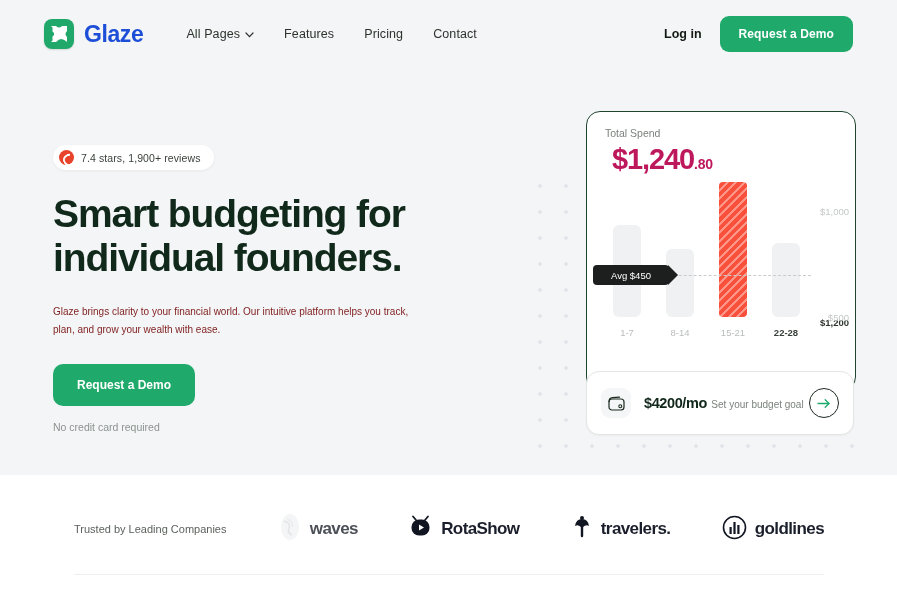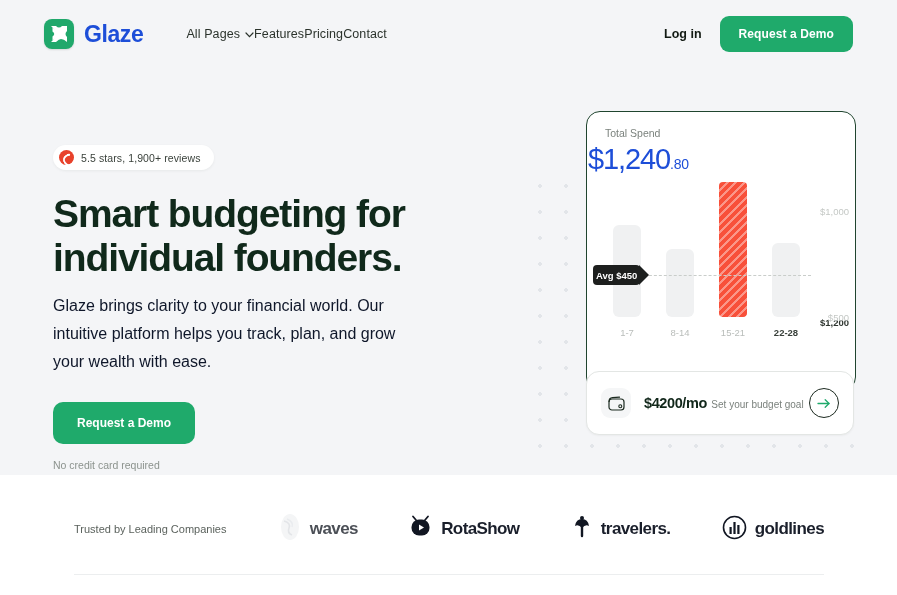--- a/index.html
+++ b/index.html
@@ -42,21 +42,21 @@
     width:30px; height:30px; border-radius:8px;
     background:#20a86b;
     position:relative; flex:0 0 auto;
     box-shadow:0 1px 2px rgba(0,0,0,.12);
   }
   .logo-mark svg{ position:absolute; left:4px; top:4px; }
   .brand-name{
     font-size:23px; font-weight:700; letter-spacing:-.4px; color:#1d4ed8;
   }
   .nav-links{
-    display:flex; align-items:center; 
+    display:flex; align-items:center; gap:30px;
     margin-left:43px;
   }
   .nav-link{
     font-size:12.5px; color:#2b332c; letter-spacing:.1px;
     display:flex; align-items:center; gap:5px;
     cursor:pointer; white-space:nowrap;
   }
   .chev{ display:inline-block; }
   .nav-right{
     margin-left:auto; display:flex; align-items:center; gap:18px;
@@ -90,22 +90,22 @@
     transform:rotate(-35deg);
   }
   .rating-txt{ font-size:10.5px; color:#39403a; letter-spacing:.1px; }
 
   h1.headline{
     margin-top:22px;
     font-size:39px; line-height:1.12; font-weight:700;
     letter-spacing:-1.1px; color:#10291b;
   }
   .sub{
-    margin-top:13px;
-    font-size:16px; line-height:1.75; color:#0f172a; max-width:360px;
+    margin-top:24px;
+    font-size:10px; line-height:1.75; color:#7f1d1d; max-width:360px;
   }
   .cta{
     margin-top:26px;
     background:#1faa6b; color:#fff; border:none;
     font-family:inherit; font-size:12px; font-weight:600;
     padding:14px 24px; border-radius:10px; cursor:pointer;
   }
   .nocard{ margin-top:15px; font-size:10.5px; color:#8c938e; }
 
   
@@ -113,22 +113,22 @@
     position:absolute; left:586px; top:111px;
     width:270px; height:280px;
     background:#fff; border:1px solid #20452f;
     border-radius:14px; z-index:3; overflow:hidden;
   }
   .card-label{
     position:absolute; left:18px; top:15px;
     font-size:10.5px; color:#7b827d;
   }
   .amount{
-    position:absolute; left:1px; top:31px;
-    font-size:29px; font-weight:400; letter-spacing:-1.1px; color:#1d4ed8;
+    position:absolute; left:25px; top:31px;
+    font-size:29px; font-weight:700; letter-spacing:-1.1px; color:#be185d;
   }
   .amount .cents{ font-size:14px; letter-spacing:-.3px; }
 
   .plot{ position:absolute; left:0; top:85px; width:270px; height:155px; }
   .bar{
     position:absolute; bottom:35px; width:28px;
     background:#f0f1f2; border-radius:6px;
   }
   .bar.hl{
     background:#f8503a;
@@ -144,23 +144,23 @@
 
   .ylab{ position:absolute; right:8px; font-size:9.5px; color:#c4c8c5; }
   .ylab.dark{ color:#2e352f; font-weight:600; }
 
   .dashline{
     position:absolute; left:42px; right:46px; top:78px;
     border-top:1px dashed #c9cdca;
   }
   .tooltip{
     position:absolute; left:6px; top:68px;
-    height:20px; padding:0 3px;
+    height:20px; padding:0 18px;
     background:#1d1f1e; color:#fff;
-    font-size:9.5px; font-weight:700;
+    font-size:9.5px; font-weight:400;
     display:flex; align-items:center;
     border-radius:4px; z-index:4;
   }
   .tooltip:after{
     content:""; position:absolute; right:-9px; top:0;
     width:0; height:0;
     border-top:10px solid transparent;
     border-bottom:10px solid transparent;
     border-left:10px solid #1d1f1e;
   }
@@ -244,21 +244,21 @@
 
     <div class="nav-right">
       <span class="login">Log in</span>
       <button class="btn-demo">Request a Demo</button>
     </div>
   </div>
 
   <div class="left">
     <div class="rating">
       <span class="rating-ico"></span>
-      <span class="rating-txt">5.5 stars, 1,900+ reviews</span>
+      <span class="rating-txt">7.4 stars, 1,900+ reviews</span>
     </div>
 
     <h1 class="headline">
       <span>Smart budgeting for</span><br>
       <span>individual founders.</span>
     </h1>
 
     <p class="sub">
       <span>Glaze brings clarity to your financial world. Our intuitive platform helps</span>
       <span>you track, plan, and grow your wealth with ease.</span>

